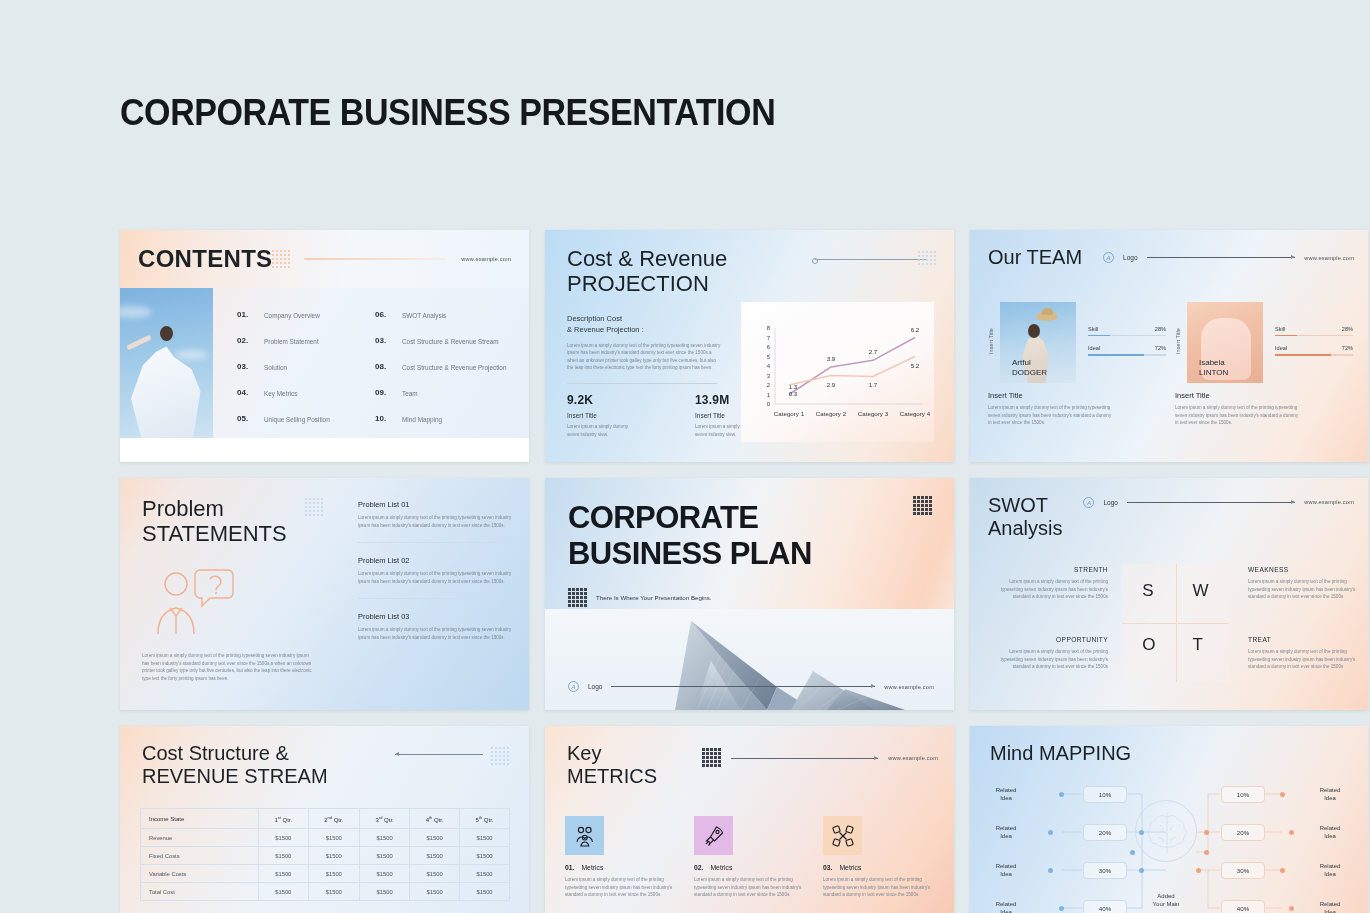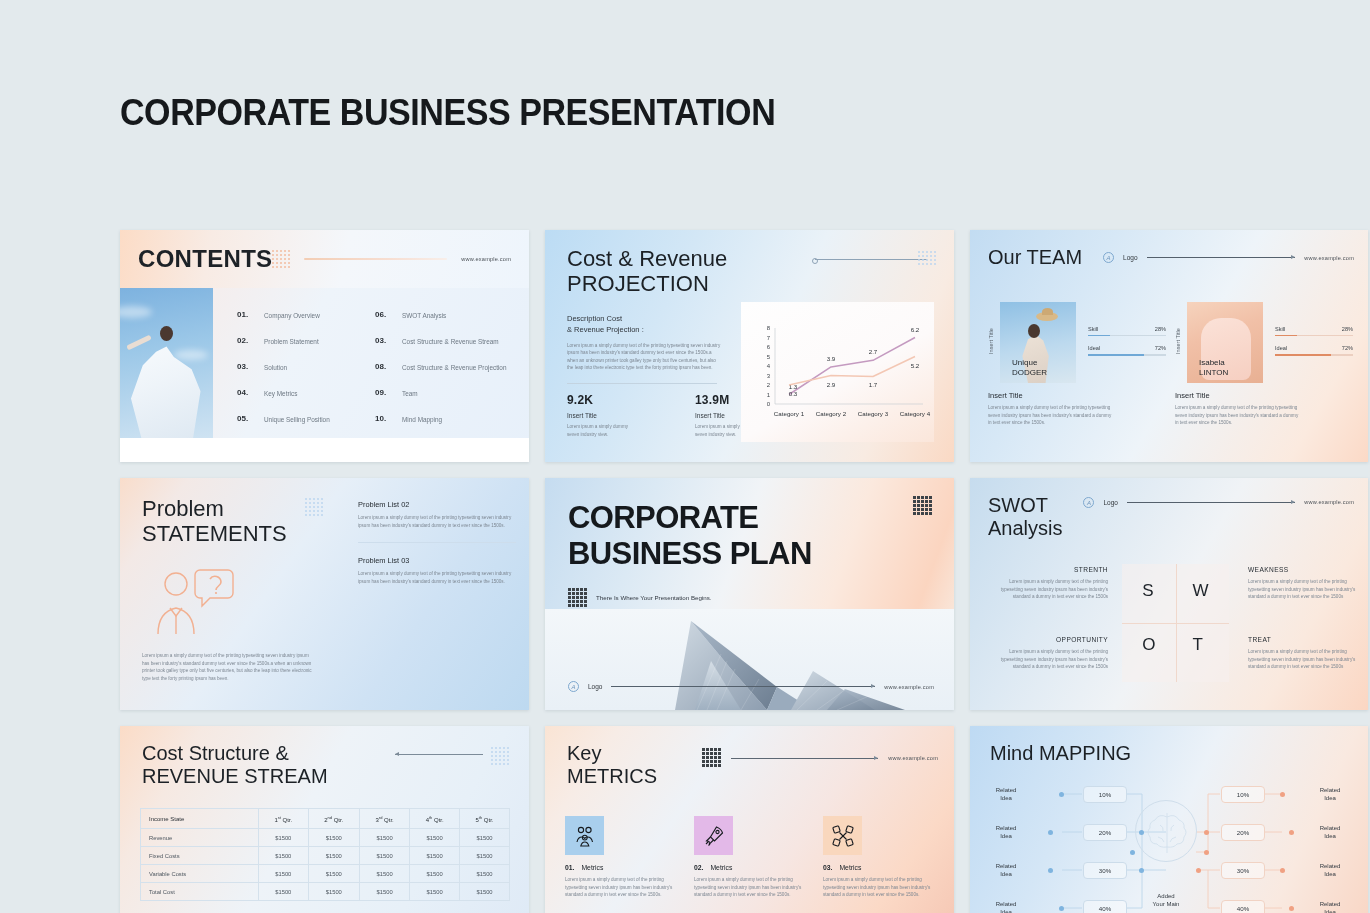--- a/index.html
+++ b/index.html
@@ -410,21 +410,21 @@
         <div class="member m1">
           <div class="row1">
             <div class="vtitle">Insert Title</div>
             <div style="position:relative">
               <div class="pic">
                 <div class="hat"></div>
                   <div class="person"></div>
                   <div class="hd"></div>
               </div>
               <div class="name">
-                <b>Unique</b><br>
+                <b>Artful</b><br>
                 <span>DODGER</span>
               </div>
             </div>
             <div class="skills">
               <div class="skill">
                 <div class="sr">
                   <span>Skill</span>
                   <span>28%</span>
                 </div>
                 <div class="bar">
@@ -529,20 +529,24 @@
             <path d="M10 72 q0-22 18-26 q18 4 18 26"></path>
             <path d="M22 46 l6 8 l6-8"></path>
             <path d="M28 54 v18"></path>
             <path d="M52 8 h28 a5 5 0 0 1 5 5 v18 a5 5 0 0 1 -5 5 h-18 l-8 8 v-8 h-2 a5 5 0 0 1 -5 -5 v-18 a5 5 0 0 1 5 -5z"></path>
             <path d="M62 17 a6 6 0 0 1 11 3 c0 4 -5 4 -5 8" stroke-width="1.6"></path>
             <circle cx="68" cy="31" r="1.1" fill="#f2b091" stroke="none"></circle>
           </g>
         </svg>
         <div class="foot lorem">Lorem ipsum a simply dummy text of the printing typesetting seven industry ipsum has been industry's standard dummy text ever since the 1500s.a when an unknown printer took galley  type only but five centuries, but also the leap into  there electronic type text the forty printing ipsum has been.</div>
         <div class="plist">
+          <div class="pitem">
+            <h5>Problem List 01</h5>
+            <div class="lorem">Lorem ipsum a simply dummy text of the printing typesetting seven industry ipsum has been industry's standard dummy in text ever since the 1500s.</div>
+          </div>
           <div class="pitem">
             <h5>Problem List 02</h5>
             <div class="lorem">Lorem ipsum a simply dummy text of the printing typesetting seven industry ipsum has been industry's standard dummy in text ever since the 1500s.</div>
           </div>
           <div class="pitem">
             <h5>Problem List 03</h5>
             <div class="lorem">Lorem ipsum a simply dummy text of the printing typesetting seven industry ipsum has been industry's standard dummy in text ever since the 1500s.</div>
           </div>
         </div>
       </div>

